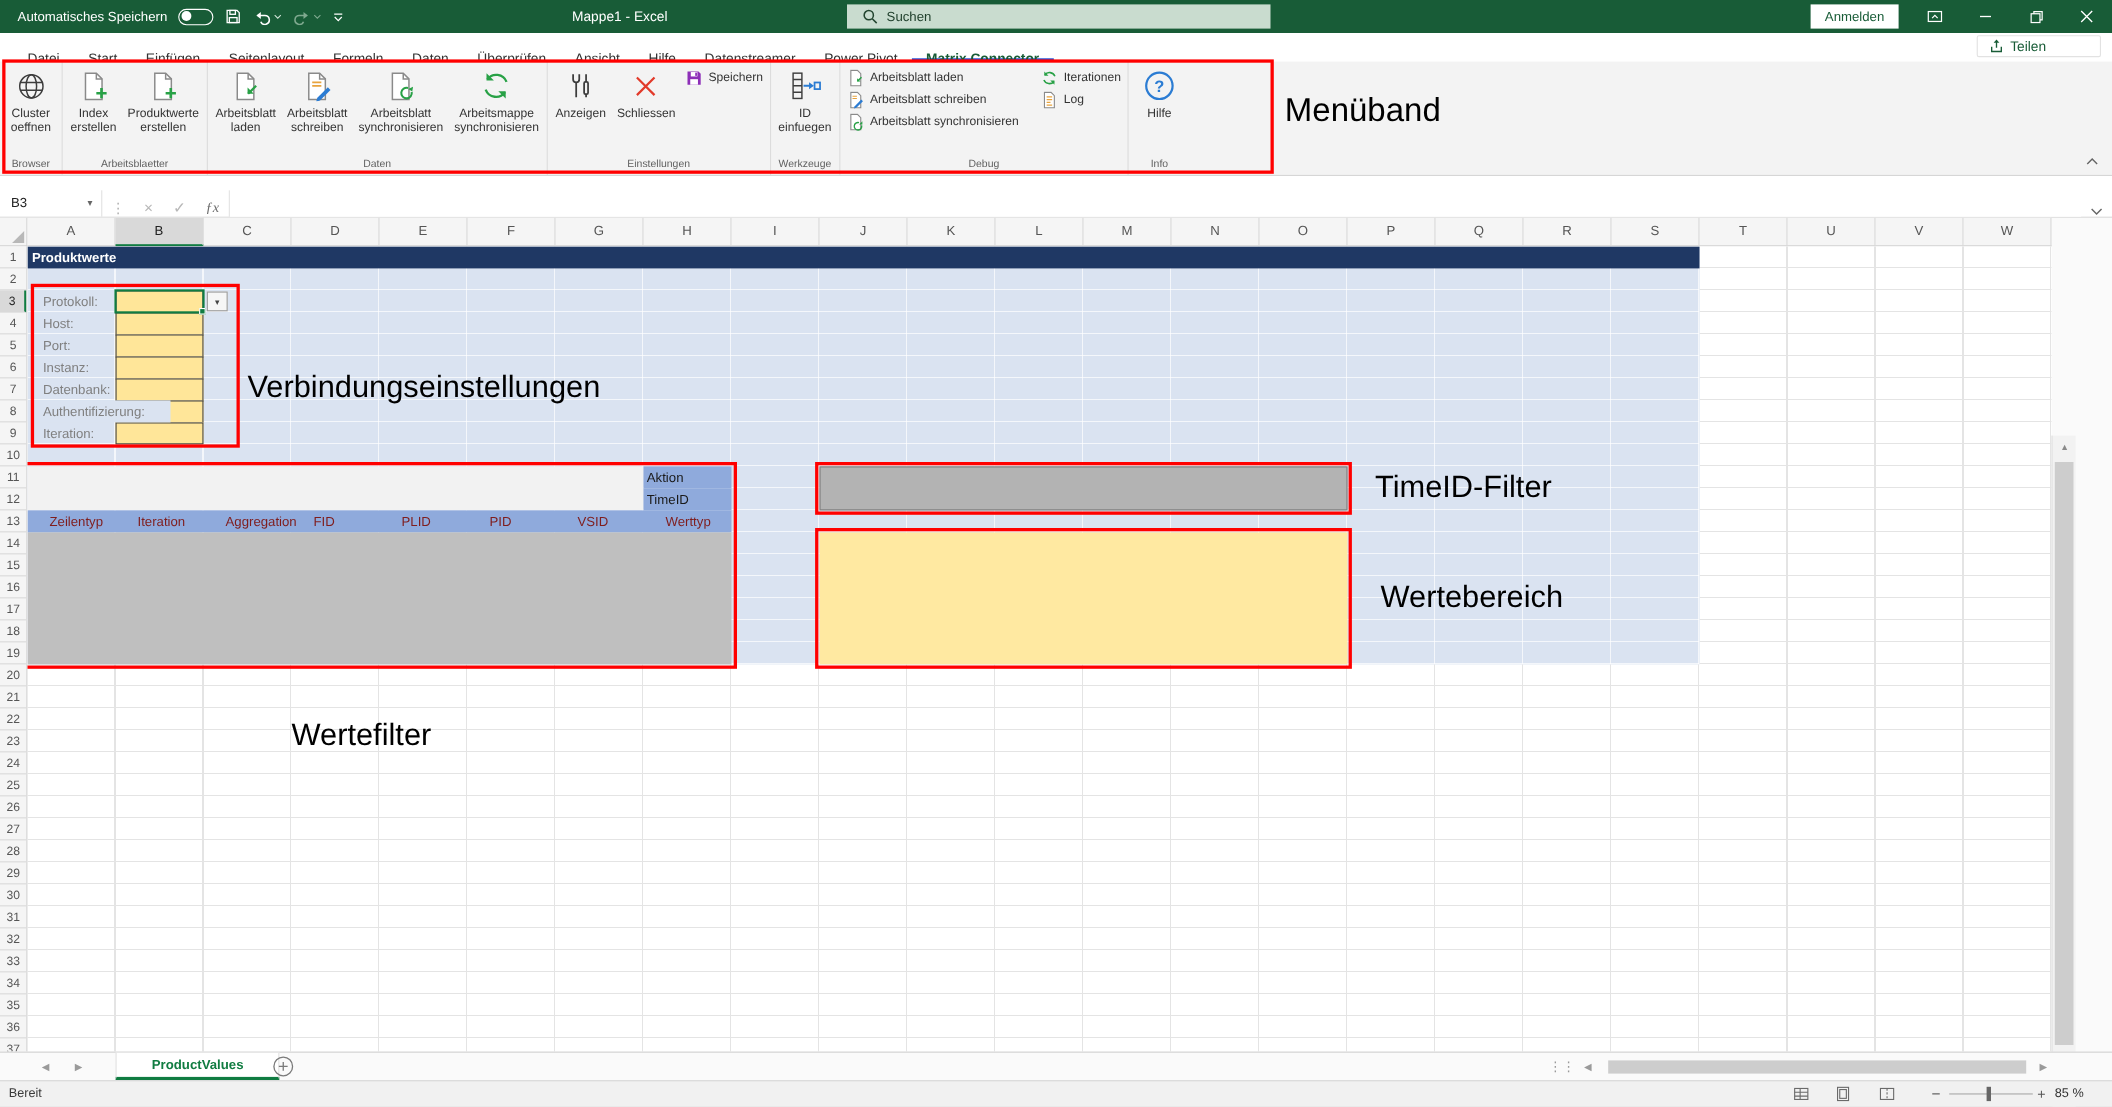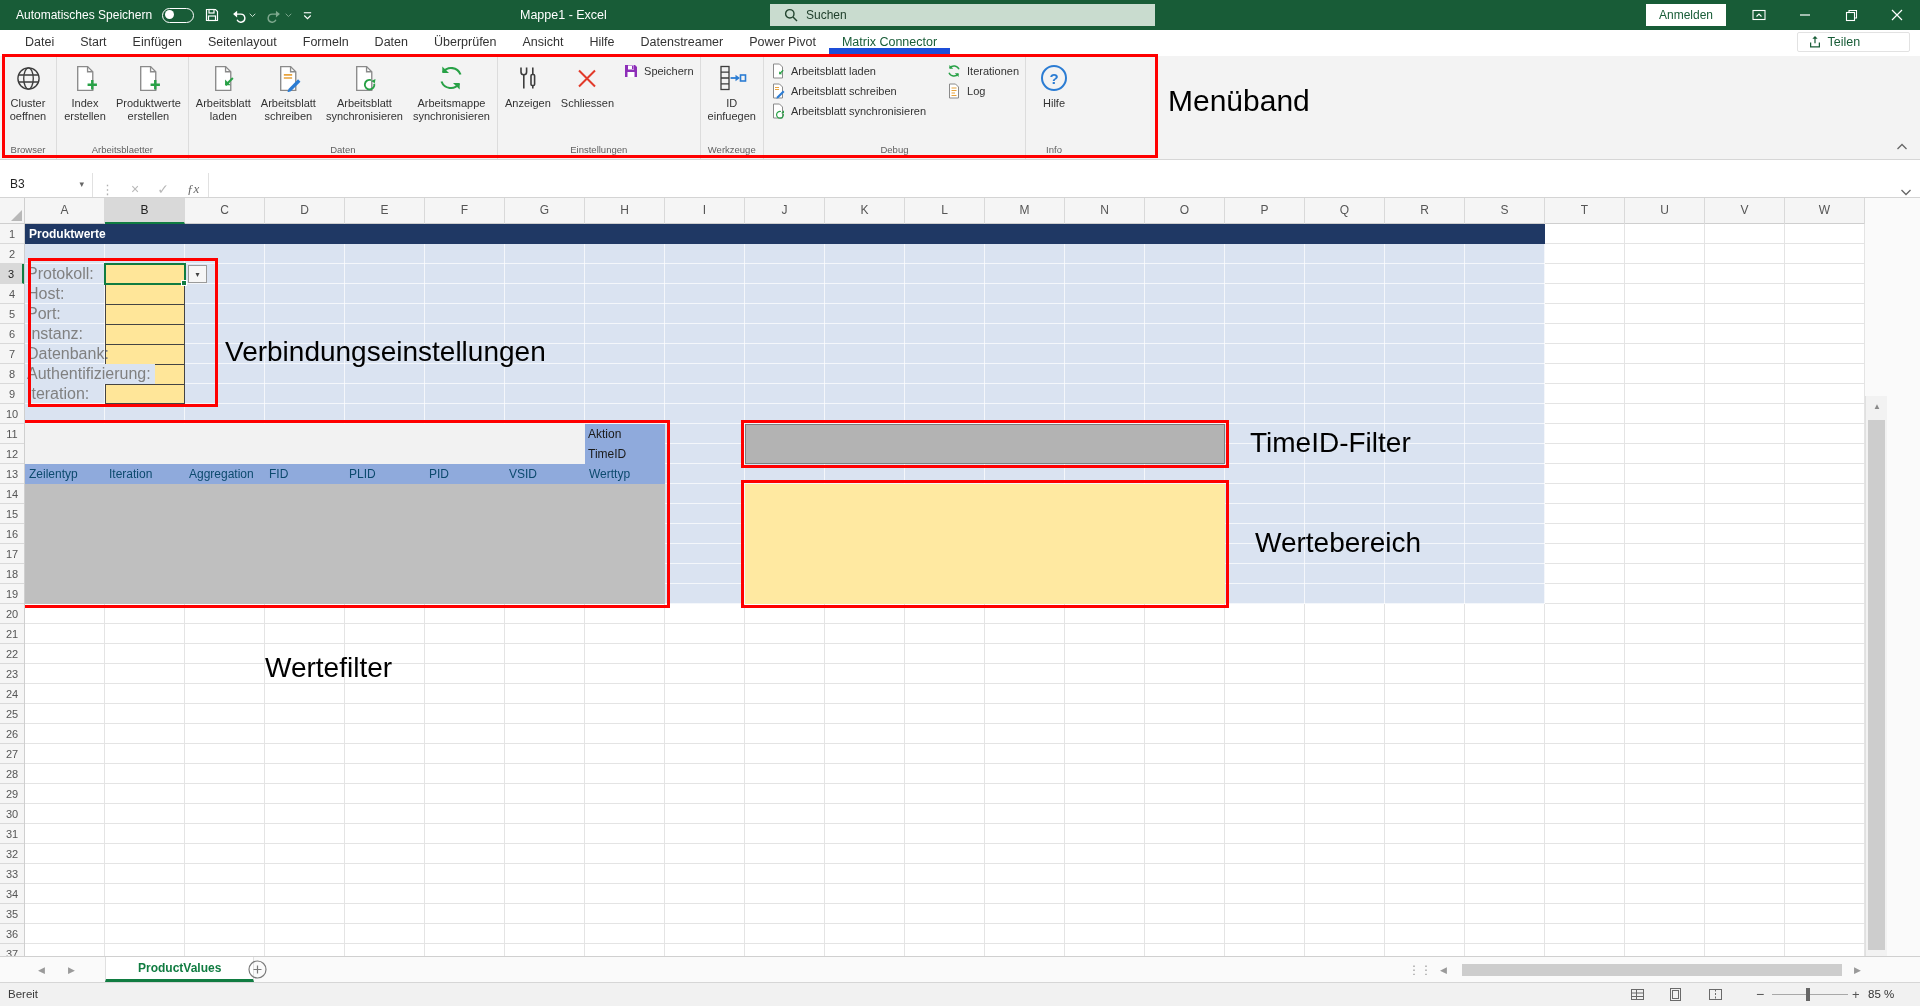--- a/index.html
+++ b/index.html
@@ -18,22 +18,22 @@
   #doc-title { position:absolute; left:520px; top:0; height:30px; line-height:30px; font-size:12.5px; color:#fff; }
   #search-box { position:absolute; left:770px; top:4px; width:385px; height:22px; background:#c9dccf;
                 display:flex; align-items:center; gap:8px; padding-left:14px; color:#20402c; font-size:12px; }
   #signin { position:absolute; left:1646px; top:4px; width:80px; height:22px; background:#fff; color:#185C37;
             font-size:12px; display:flex; align-items:center; justify-content:center; }
   .winbtn { position:absolute; top:0; width:46px; height:30px; display:flex; align-items:center; justify-content:center; }
 
   
   #tabrow { position:absolute; left:0; top:30px; width:1920px; height:26px; background:#fff; }
   #tabs { display:flex; gap:0; padding-left:12px; height:26px; }
-  #tabs .rtab { font-size:12.5px; color:#333; padding:0 13px; line-height:24px; height:26px; }
-  #tabs .rtab:nth-child(12) { color:#185C37; font-weight:normal; border-bottom:8px solid #1d4ed8; }
+  #tabs .rtab { font-size:12.5px; color:#333; padding:11px 13px; line-height:24px; height:26px; }
+  #tabs .rtab:nth-child(12) { color:#185C37; font-weight:bold; border-bottom:3px solid #1d4ed8; }
   #tabrow-right { position:absolute; right:10px; top:2px; display:flex; gap:8px;flex-direction:column; }
   .tr-btn { display:flex; align-items:center; gap:5px; color:#185C37; font-size:12.5px; padding:2px 10px;
             border:1px solid #e2e2e2; border-radius:2px; background:#fff; }
 
   
   #ribbon { position:absolute; left:0; top:56px; width:1920px; height:104px; background:#f3f3f3;
             border-bottom:1px solid #d6d6d6; display:flex; }
   .rgroup { display:flex; flex-direction:column; border-right:1px solid #dcdcdc; padding:0 2px; }
   .rgc { flex:1; display:flex; align-items:stretch; padding-top:3px; }
   .rglabel { height:16px; text-align:center; font-size:9.5px; color:#616161; line-height:14px; }
@@ -79,36 +79,36 @@
             repeating-linear-gradient(180deg, transparent 0 19px, #e4e4e4 19px 20px),
             #fff; }
   .blue-region { position:absolute; left:0; top:0; width:1520px; height:380px;
           background:
             repeating-linear-gradient(90deg, transparent 0 79px, rgba(255,255,255,.7) 79px 80px),
             repeating-linear-gradient(180deg, transparent 0 19px, rgba(255,255,255,.7) 19px 20px),
             #dae3f1; }
   .banner { position:absolute; left:0; top:0; width:1520px; height:20px; background:#1F3864; color:#fff;
             font-size:12px; font-weight:bold; line-height:20px; padding-left:4px; }
   #conn-labels { position:absolute; left:0; top:40px; width:170px; z-index:3; }
-  #conn-labels .cl { height:20px; line-height:20px; font-size:16px; color:#808080; padding-left:2px; }
+  #conn-labels .cl { height:20px; line-height:20px; font-size:12px; color:#808080; padding-left:14px; }
   #conn-labels .cl:nth-child(6) { background:#dae3f1; width:130px; }
   #conn-yellow { position:absolute; left:80px; top:40px; width:80px; z-index:2; }
   .ycell { width:80px; height:20px; background:#FFE699; border:1px solid #444; border-bottom:none; }
   .ycell:last-child { border-bottom:1px solid #444; }
   #sel-b3 { position:absolute; left:79px; top:39px; width:82px; height:22px; border:2px solid #107C41; z-index:4; }
   #sel-b3 .handle { position:absolute; right:-3px; bottom:-3px; width:6px; height:6px; background:#107C41; border:1px solid #fff; }
   #b3-drop { position:absolute; left:163px; top:41px; width:19px; height:18px; background:#f6f6f6; border:1px solid #9a9a9a;
              z-index:4; font-size:8px; color:#444; display:flex; align-items:center; justify-content:center; }
 
   
   .t-light { position:absolute; left:0; top:200px; width:560px; height:40px; background:#f2f2f2; z-index:2; }
   .t-hcell { position:absolute; width:80px; height:20px; background:#8FAADC; font-size:12px; color:#1a1a1a;
              line-height:20px; padding-left:3px; z-index:2; }
   .t-header { position:absolute; left:0; top:240px; width:640px; height:20px; background:#8FAADC; display:flex; z-index:2; }
-  .t-header span { width:80px; font-size:12px; color:#0c4a6e; line-height:20px; padding-left:4px; }
+  .t-header span { width:80px; font-size:12px; color:#7f1d1d; line-height:20px; padding-left:20px; }
   .t-gray { position:absolute; left:0; top:260px; width:640px; height:120px; background:#BFBFBF; z-index:2; }
   .timeid-bar { position:absolute; left:720px; top:200px; width:480px; height:40px; background:#b3b3b3;
                 border:1px solid #7f7f7f; z-index:2; }
   .value-area { position:absolute; left:720px; top:260px; width:480px; height:120px; background:#ffe9a1; z-index:2; }
 
   .redbox { position:absolute; border:3px solid #FF0000; z-index:6; pointer-events:none; }
   .annot { position:absolute; z-index:6; color:#000; font-size:28px; white-space:nowrap; }
 
   
   #vscroll { position:absolute; left:1865px; top:198px; width:22px; height:758px; background:#f2f2f2;

